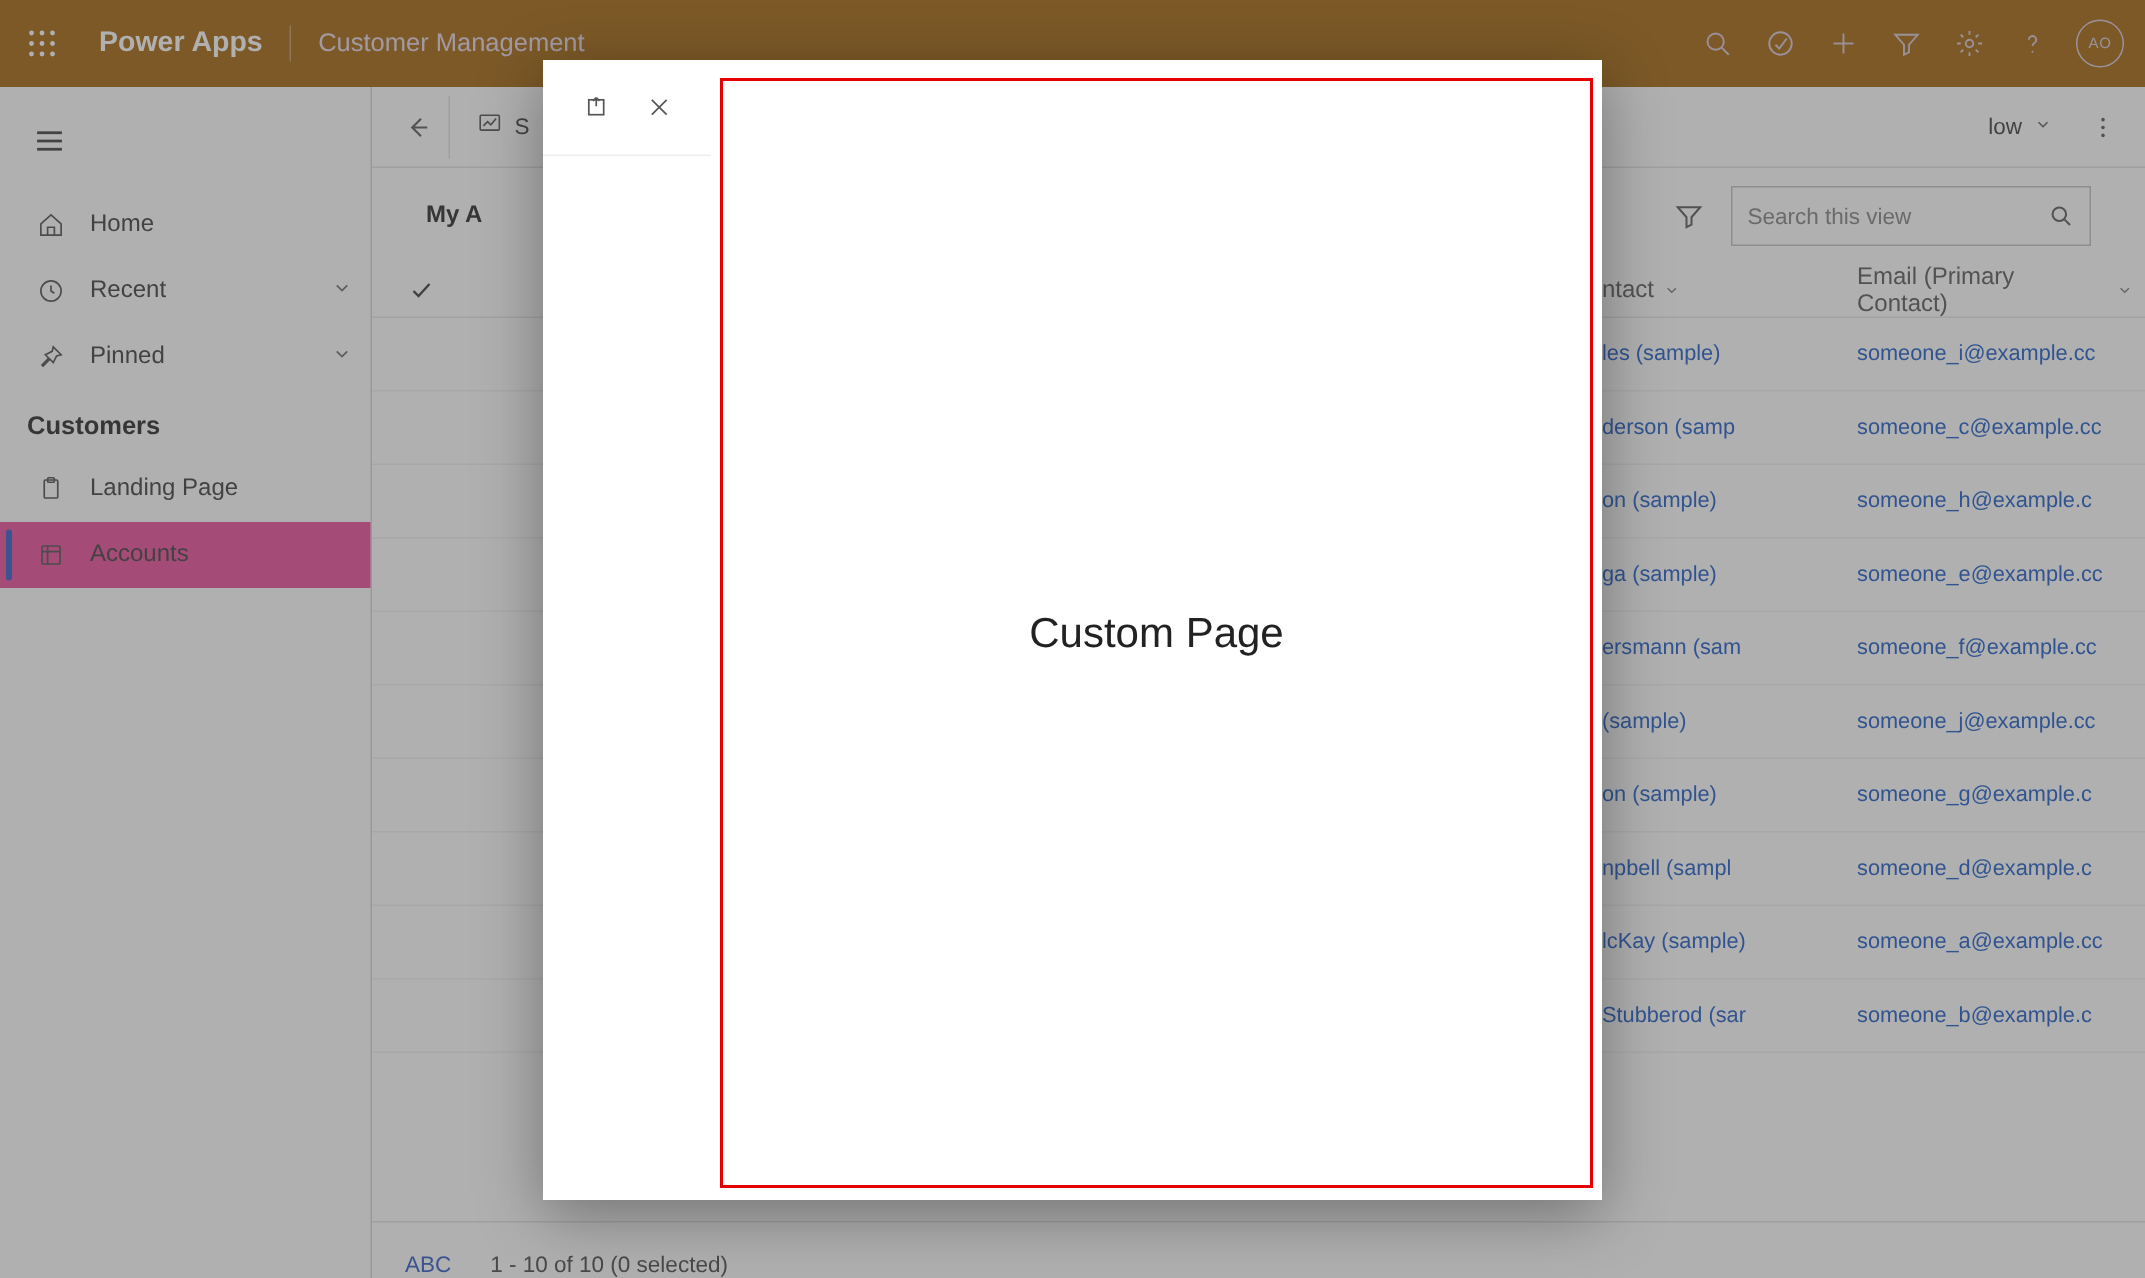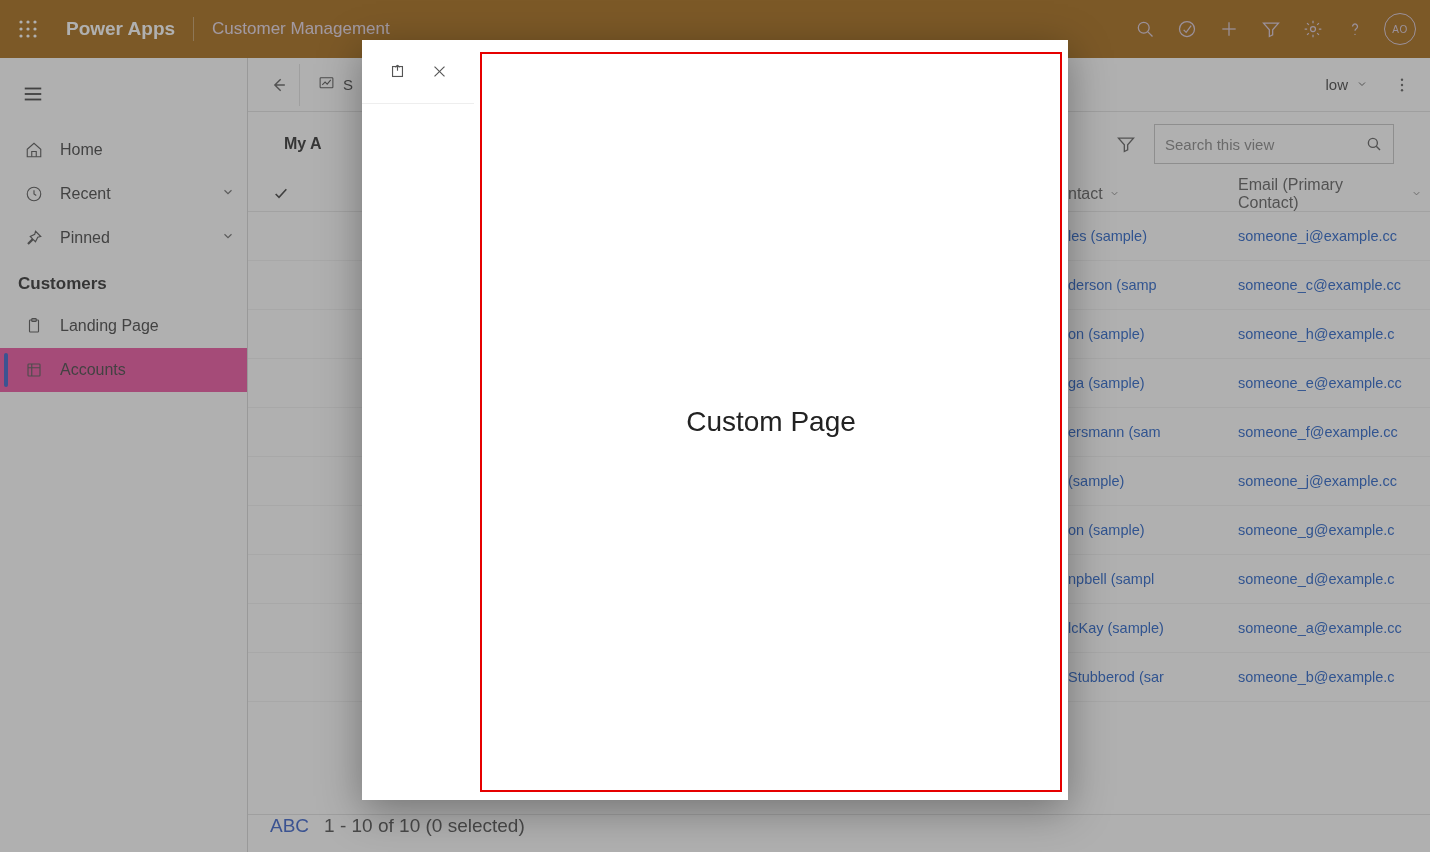--- a/index.html
+++ b/index.html
@@ -60,21 +60,21 @@
   .gridhead .checkcol { width: 30px; display: flex; justify-content: center; }
   .gridhead .hcell { padding: 0 8px; font-size: 16px; color: #555; display: flex; align-items: center; gap: 6px; cursor: pointer; }
   .gridbody { flex: 1; overflow-y: auto; }
   .gridrow { height: 49px; display: flex; align-items: center; border-bottom: 1px solid #f0f0f0; padding-left: 18px; font-size: 14.5px; }
   .gridrow .checkcol { width: 30px; }
   .gridrow .cell { padding: 0 8px; white-space: nowrap; overflow: hidden; text-overflow: ellipsis; }
   .cell.link { color: #1858c5; cursor: pointer; }
   .col-contact { margin-left: auto; width: 170px; }
   .col-email { width: 200px; }
 
-  .gridfooter { height: 38px; border-top: 1px solid #e1e1e1; display: flex; align-items: flex-start; gap: 15px; padding-left: 22px; font-size: 19px; }
+  .gridfooter { height: 38px; border-top: 1px solid #e1e1e1; display: flex; align-items: flex-end; gap: 26px; padding-left: 22px; font-size: 15px; }
   .gridfooter .abc { color: #2a56c7; cursor: pointer; }
   .gridfooter .counts { color: #444; }
 
   
   .overlay { position: absolute; inset: 0; background: rgba(80,80,80,.45); }
   .dialog { position: absolute; left: 50%; top: 40px; transform: translateX(-50%); width: 706px; height: 760px; background: #fff; box-shadow: 0 10px 40px rgba(0,0,0,.35); display: flex; flex-direction: row; }
   .dialog .dlgbar { height: 64px; display: flex; align-items: center; justify-content: flex-end; gap: 20px; padding: 0 24px; border-bottom: 1px solid #eee; }
   .dialog .dlgbar .dbtn { width: 22px; height: 22px; cursor: pointer; display: flex; align-items: center; justify-content: center; }
   .dialog .dlgbar .dbtn svg { width: 17px; height: 17px; stroke: #555; fill: none; stroke-width: 1.6; }
   .dialog .dlgbody { flex: 1; margin: 12px 6px 8px; border: 2px solid #e60000; display: flex; align-items: center; justify-content: center; }

